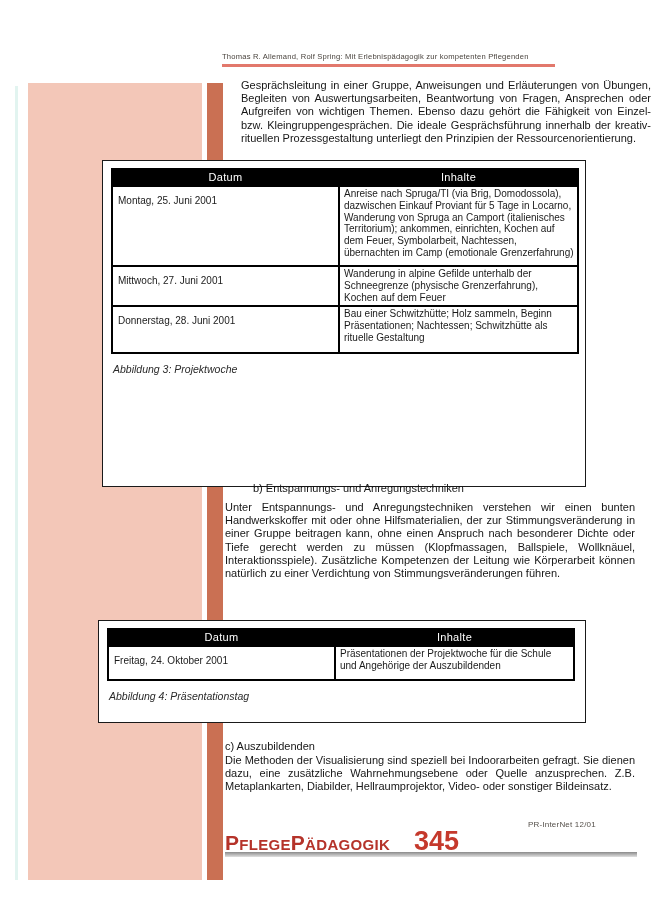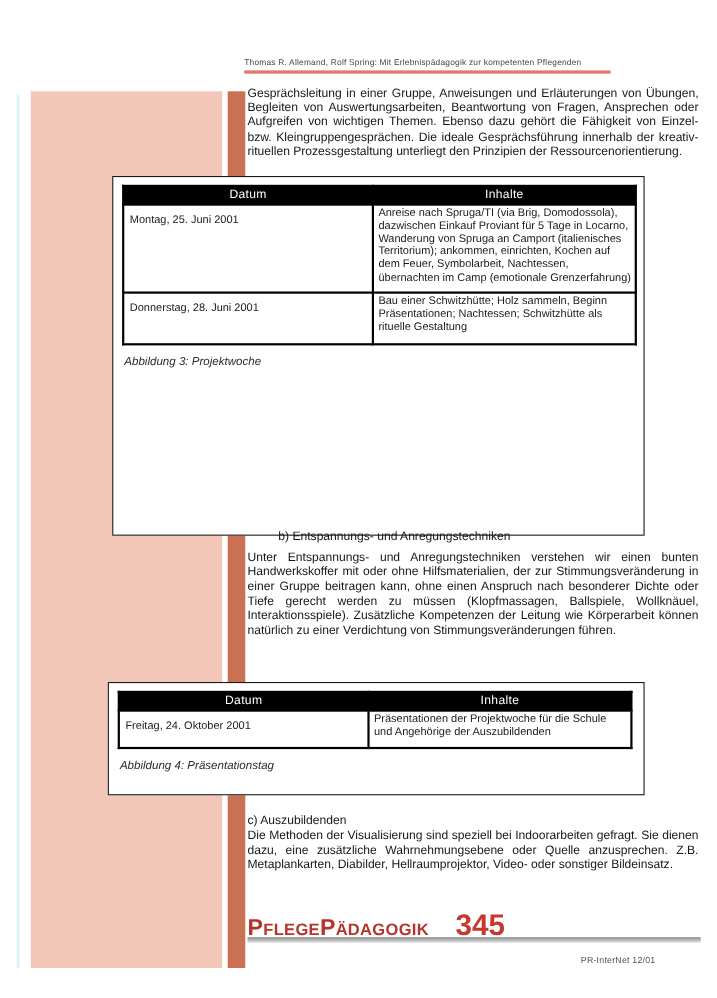--- a/index.html
+++ b/index.html
@@ -14,21 +14,21 @@
   .scan-line{left:15px;top:86px;width:3px;height:794px;background:#e2f4f0;}
   .pink-block{left:28px;top:83px;width:174px;height:797px;background:#f3c7b8;}
   .orange-strip{left:207px;top:83px;width:16px;height:797px;background:#ca7053;}
 
   
   .running-head{left:222px;top:52px;width:420px;font-size:7.6px;letter-spacing:.2px;color:#4a443e;white-space:nowrap;}
   .running-head-rule{left:222px;top:64px;width:333px;height:3px;background:#e2786c;}
 
   
   .body-text{margin:0;width:410px;left:225px;font-size:11px;line-height:13.2px;text-align:justify;color:#161616;}
-  .intro{top:79px;}
+  .intro{top:79px;margin-left:16px;}
   .para-b{top:501px;}
   .para-c{top:754px;}
   .section-heading{left:225px;width:410px;font-size:11px;color:#161616;}
   .heading-b{top:482px;padding-left:28px;}
   .heading-c{top:740px;}
 
   
   .figure-box{background:#ffffff;border:1.5px solid #1a1a1a;box-sizing:border-box;padding:7px 8px;}
   .fig1{left:102px;top:160px;width:484px;height:327px;}
   .fig2{left:98px;top:620px;width:488px;height:103px;}
@@ -48,21 +48,21 @@
   .t1 tr.r3 td{height:37px;}
   .t1 tr.r4 td{height:47px;}
   .t1 tr.r5 td{height:56px;}
   .t2 tr.r1 td{height:34px;}
 
   
   .footer-brand-row{left:225px;top:826px;display:flex;align-items:baseline;}
   .brand{font-variant:small-caps;font-weight:bold;font-size:21px;letter-spacing:.3px;color:#b5332a;}
   .page-num{font-weight:bold;font-size:27px;color:#c5392c;margin-left:24px;}
   .footer-rule{left:225px;top:852px;width:412px;height:5px;background:linear-gradient(#8a8a8a,#e0e0e0);}
-  .issue{left:528px;top:868px;font-size:8px;color:#55504a;letter-spacing:.2px;}
+  .issue{left:528px;top:820px;font-size:8px;color:#55504a;letter-spacing:.2px;}
 </style>
 </head>
 <body>
 
 <div class="abs scan-line"></div>
 <div class="abs pink-block"></div>
 <div class="abs orange-strip"></div>
 
 <div class="abs running-head">Thomas R. Allemand, Rolf Spring: Mit Erlebnispädagogik zur kompetenten Pflegenden</div>
 <div class="abs running-head-rule"></div>
@@ -78,20 +78,24 @@
     <thead>
       <tr>
         <th>Datum</th>
         <th>Inhalte</th>
       </tr>
     </thead>
     <tbody>
       <tr class="r1">
         <td class="datum-cell">Montag, 25. Juni 2001</td>
         <td class="inhalt-cell">Anreise nach Spruga/TI (via Brig, Domodossola), dazwischen Einkauf Proviant für 5 Tage in Locarno, Wanderung von Spruga an Camport (italienisches Territorium); ankommen, einrichten, Kochen auf dem Feuer, Symbolarbeit, Nachtessen, übernachten im Camp (emotionale Grenzerfahrung)</td>
+      </tr>
+      <tr class="r3">
+        <td class="datum-cell">Mittwoch, 27. Juni 2001</td>
+        <td class="inhalt-cell">Wanderung in alpine Gefilde unterhalb der Schneegrenze (physische Grenzerfahrung), Kochen auf dem Feuer</td>
       </tr>
       <tr class="r4">
         <td class="datum-cell">Donnerstag, 28. Juni 2001</td>
         <td class="inhalt-cell">Bau einer Schwitzhütte; Holz sammeln, Beginn Präsentationen; Nachtessen; Schwitzhütte als rituelle Gestaltung</td>
       </tr>
     </tbody>
   </table>
   <div class="caption">Abbildung 3: Projektwoche</div>
 </div>
 

